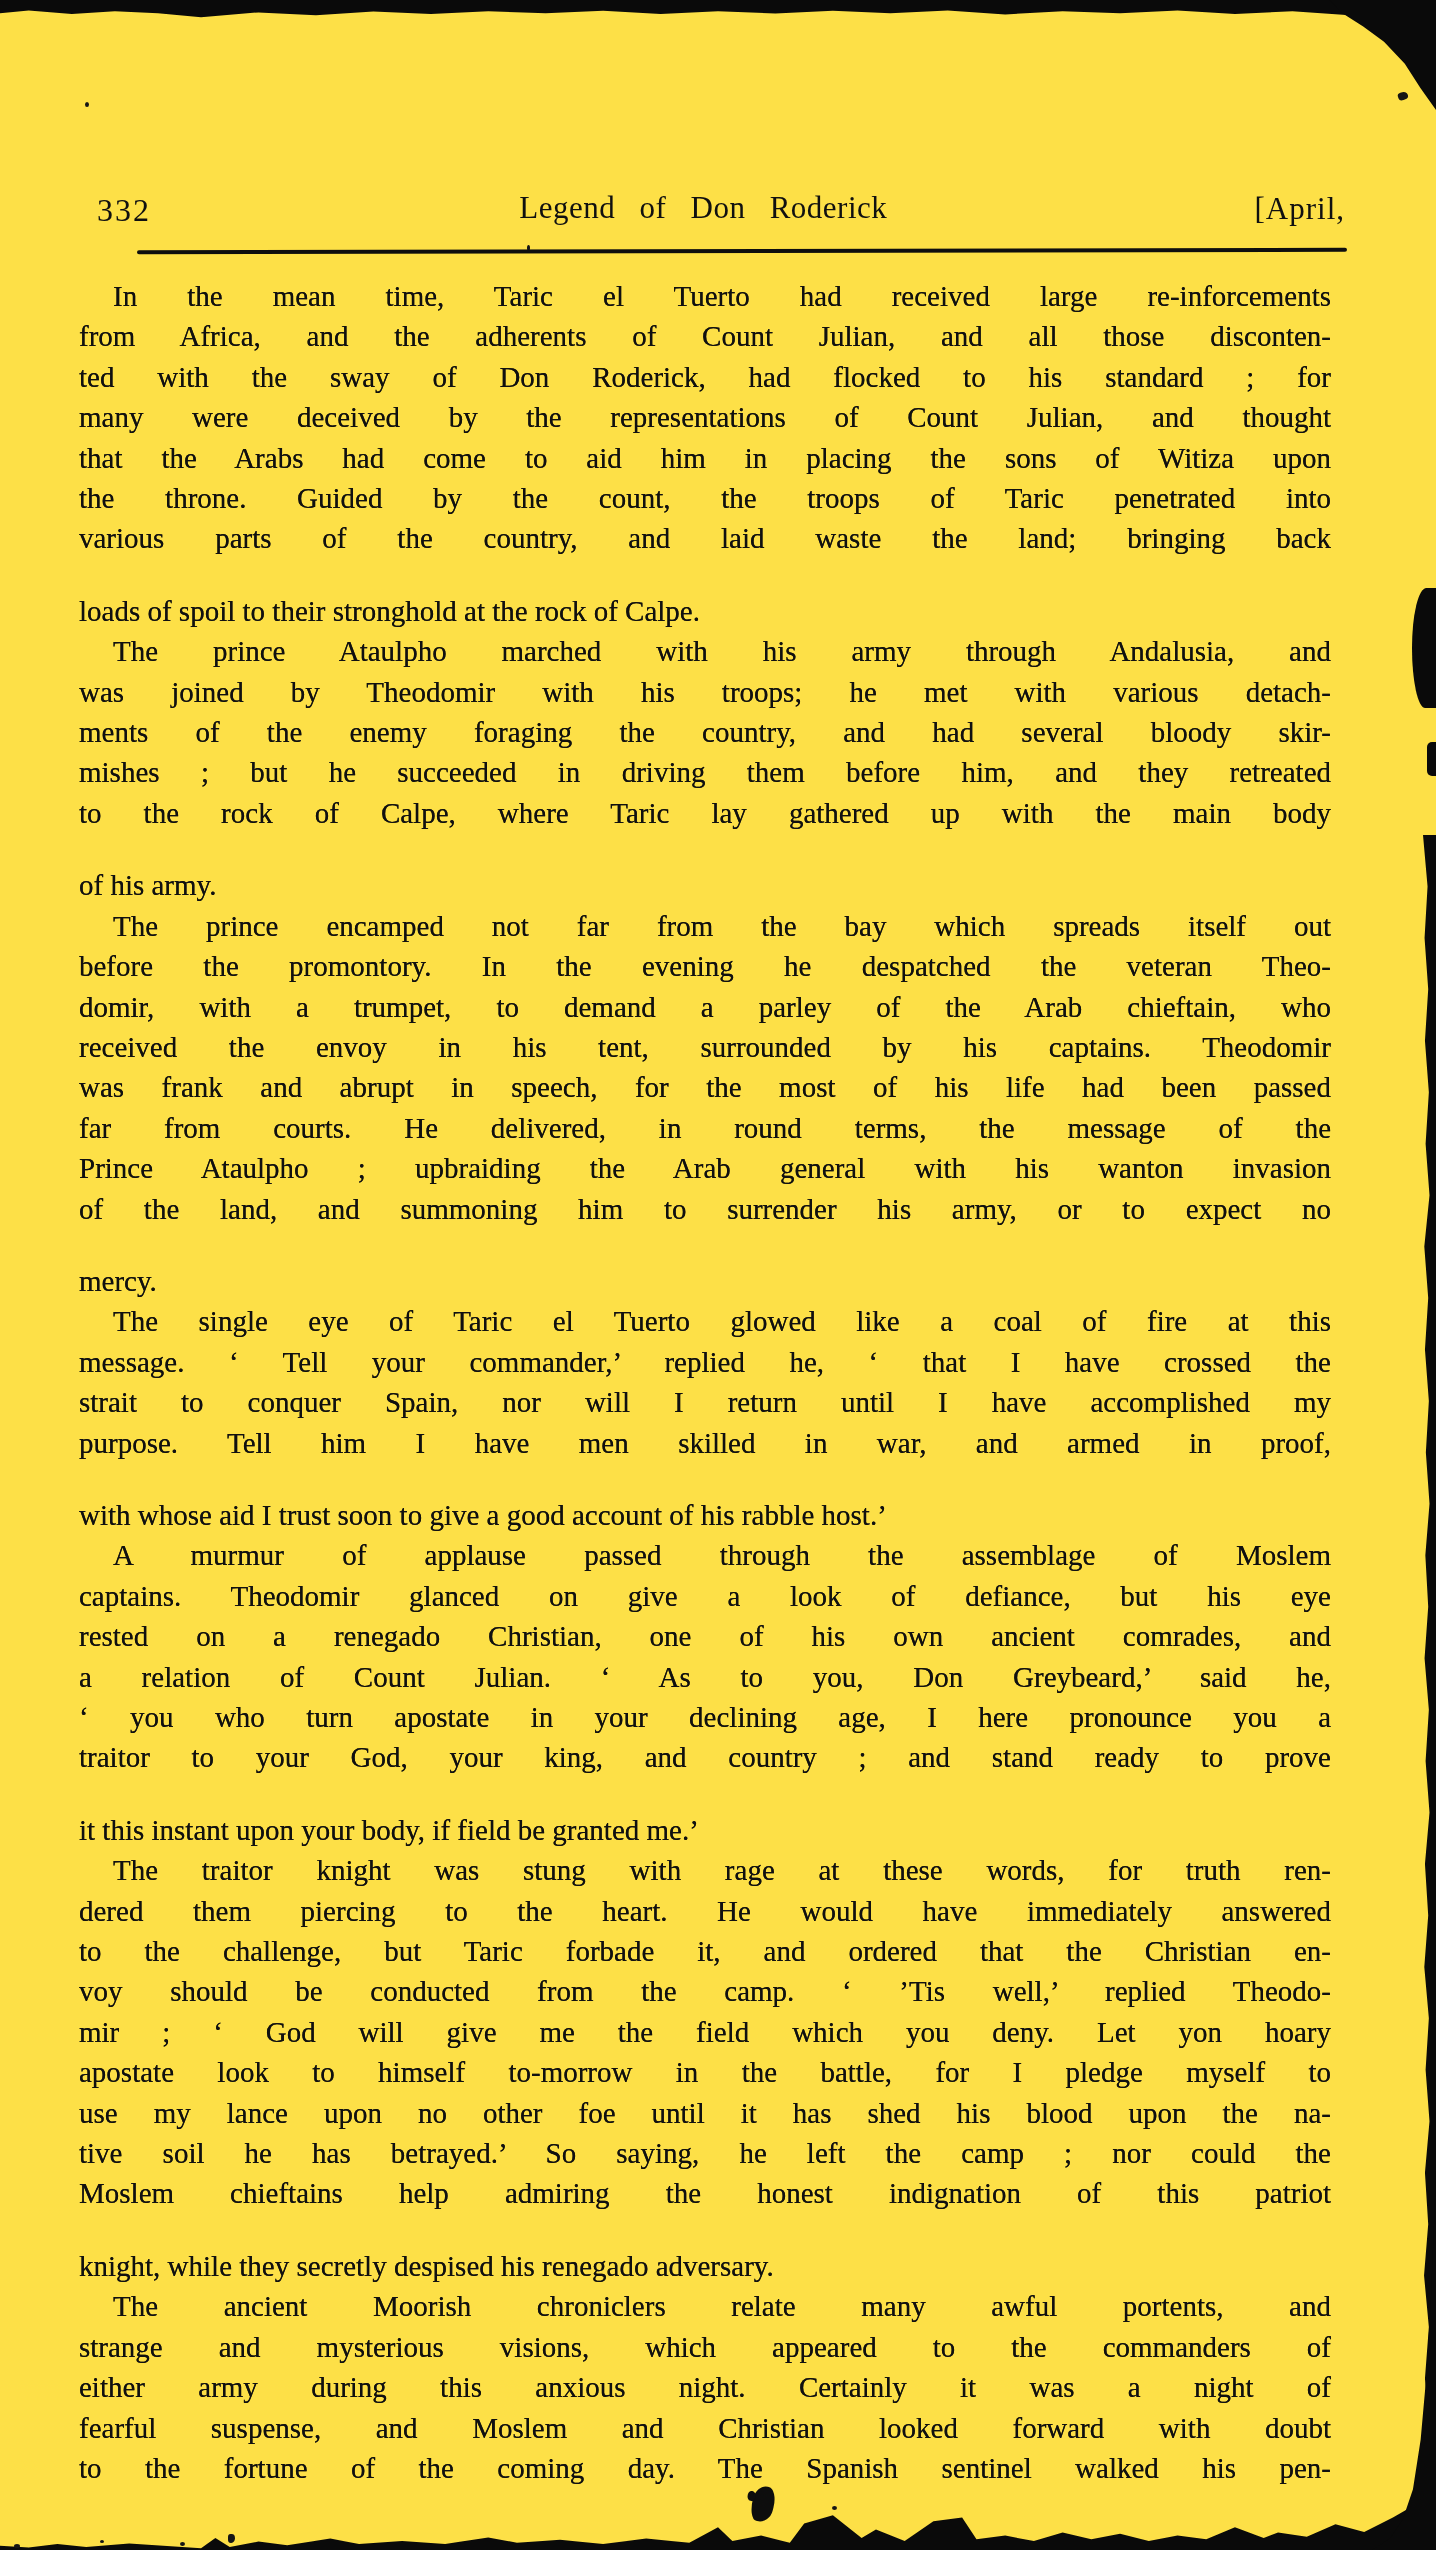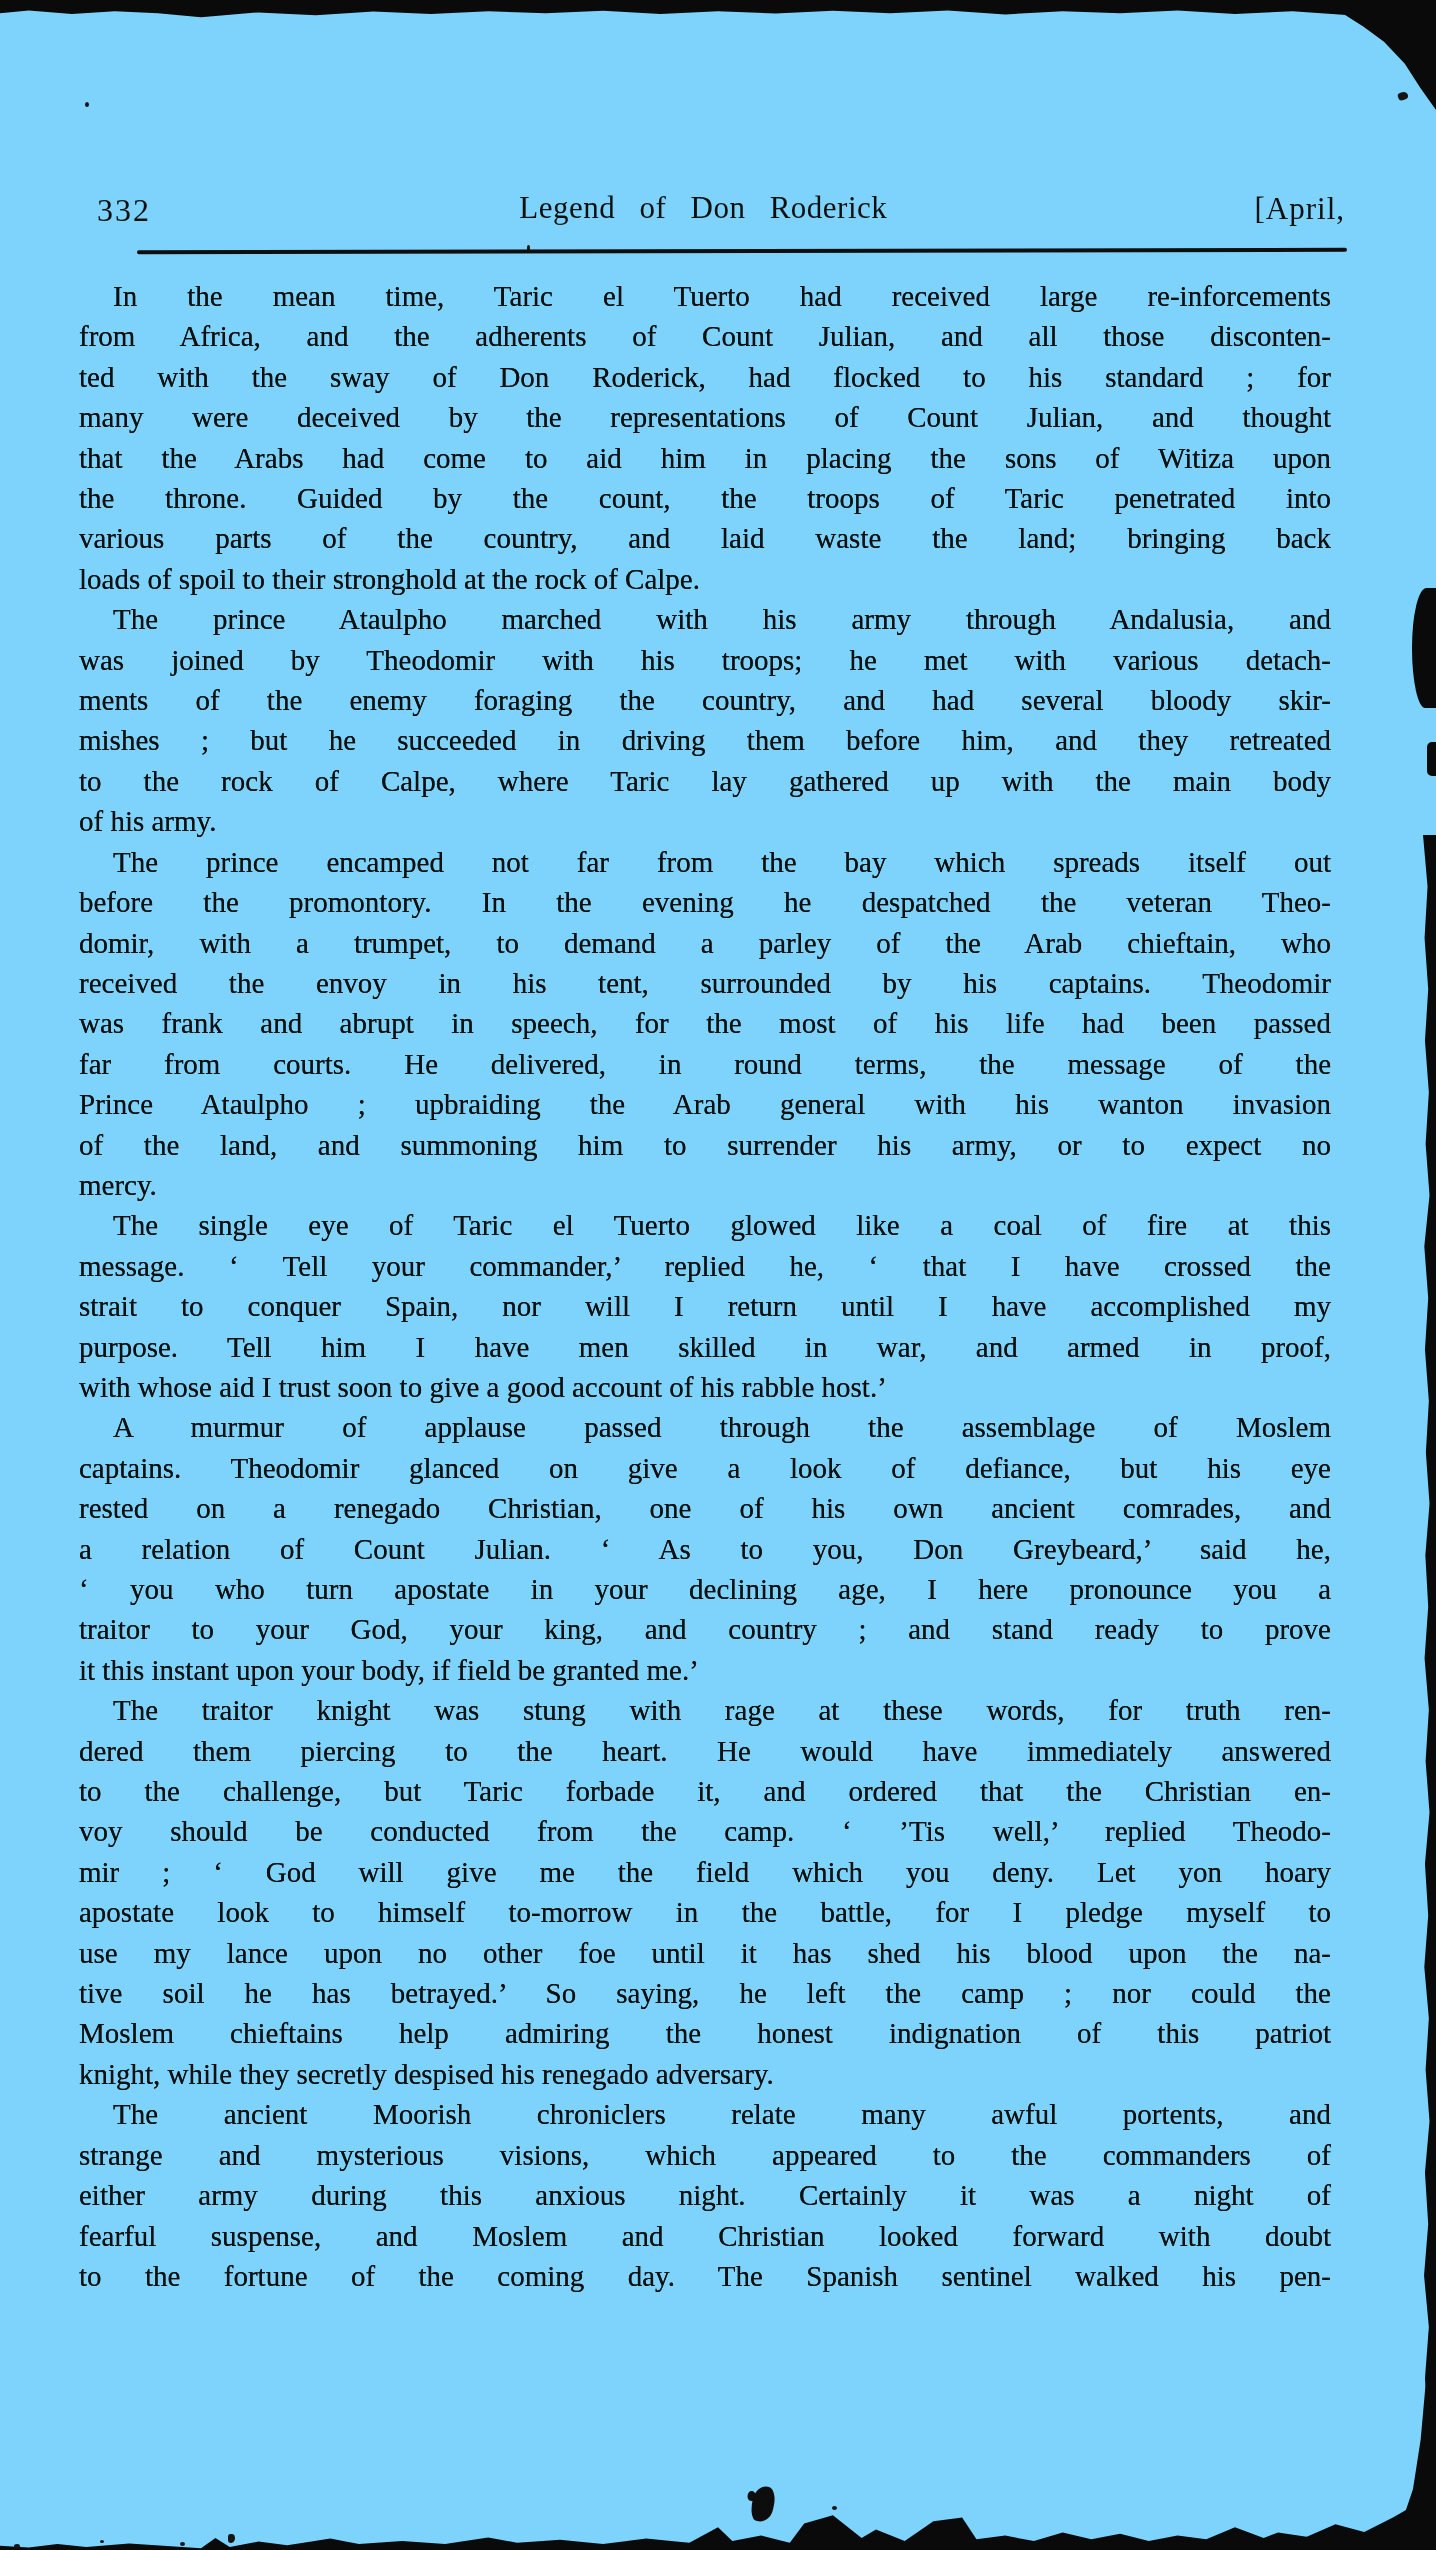--- a/index.html
+++ b/index.html
@@ -1,19 +1,19 @@
 <!DOCTYPE html>
 <html><head>
 <meta charset="utf-8">
 <style>
   html,body{margin:0;padding:0;background:#777;}
   .page{
     position:relative;
     width:1436px;height:2550px;
-    background:#7dd3fc;
+    background:#fde047;
     overflow:hidden;
     font-family:"Liberation Serif","DejaVu Serif",serif;
     color:#101010;
   }
   
   .running-head{position:absolute;top:190px;left:0;right:0;height:50px;}
   .page-num{position:absolute;left:97px;top:2px;font-size:32px;letter-spacing:2px;}
   .head-title{
     position:absolute;left:50%;top:0;transform:translateX(-54%);
     font-size:31px;word-spacing:16px;letter-spacing:.5px;white-space:nowrap;
@@ -24,21 +24,21 @@
     background:#0e0e0e;transform:rotate(-.12deg);border-radius:2px;
   }
   
   .text-block{
     position:absolute;left:79px;top:276px;width:1252px;
     font-size:29px;line-height:40.4px;
     text-shadow:0 0 .6px rgba(10,10,10,.85);
   }
   .line{text-align:justify;text-align-last:justify;white-space:normal;}
   .line.first{text-indent:34px;}
-  .line.endline{text-align-last:left;}
+  .line.endline{text-align-last:left;margin-top:32px;}
   
   .edge{position:absolute;background:#0a0a0a;}
   .edge-top{top:0;left:0;right:0;height:20px;
     clip-path:polygon(0% 0%,100% 0%,100% 100%,97% 62%,94% 76%,90% 56%,86% 70%,82% 52%,78% 66%,74% 56%,70% 72%,66% 52%,62% 66%,58% 54%,54% 68%,50% 56%,46% 70%,42% 54%,38% 66%,34% 56%,30% 70%,26% 58%,22% 76%,18% 62%,14% 86%,11% 66%,8% 56%,5% 70%,2% 52%,0% 66%);}
   .edge-top-right{top:0;right:0;width:130px;height:110px;
     clip-path:polygon(18% 0%,100% 0%,100% 100%,88% 80%,76% 58%,60% 38%,44% 24%,28% 12%);}
   .edge-right-blob{top:588px;right:0;width:24px;height:120px;
     border-radius:60% 0 0 55% / 50% 0 0 50%;}
   .edge-right-dash{top:742px;right:0;width:9px;height:34px;border-radius:5px 0 0 5px;}
   .edge-right-strip{top:835px;right:0;width:13px;height:1715px;

